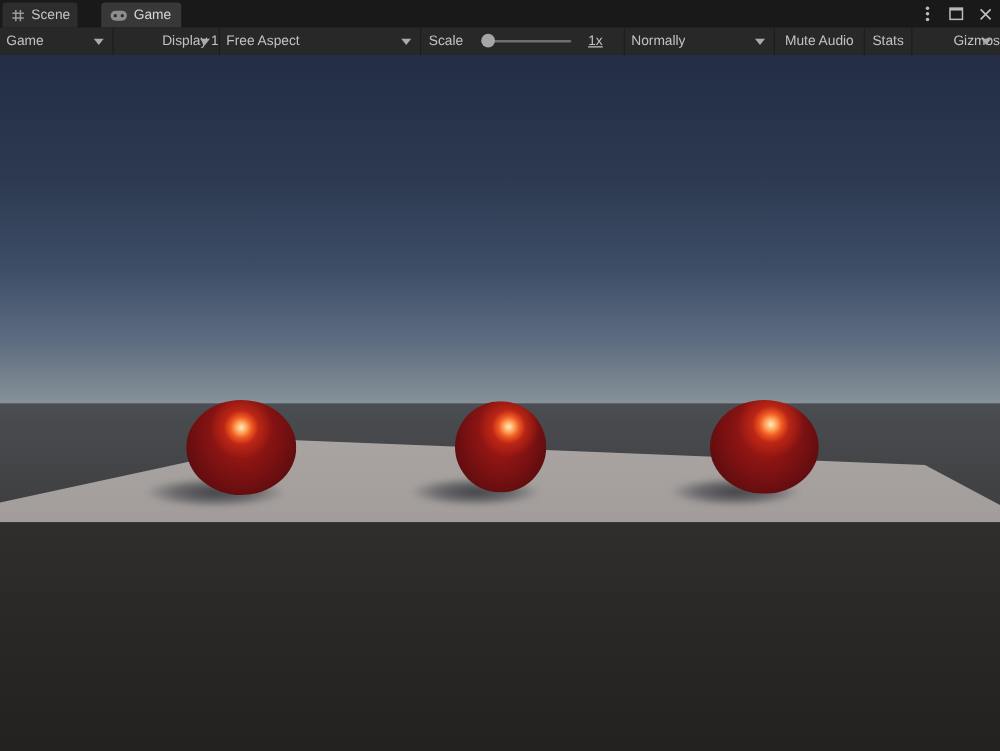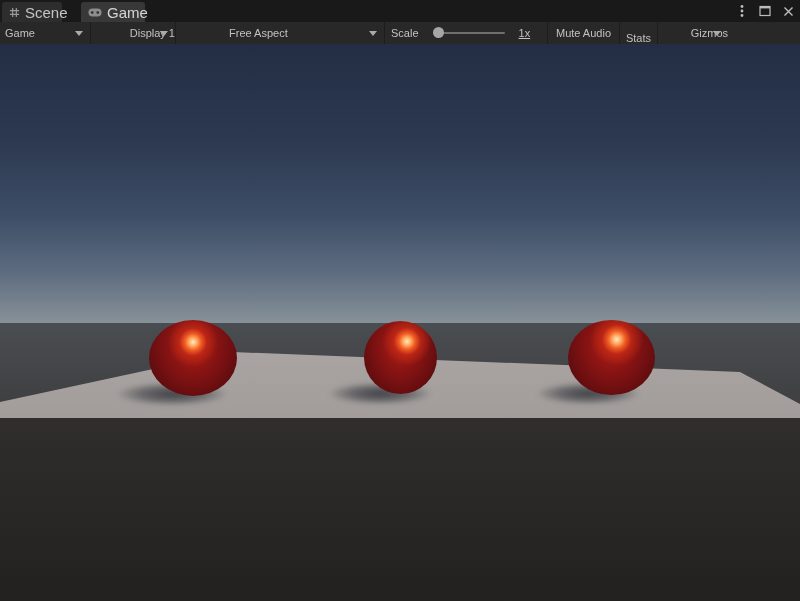--- a/index.html
+++ b/index.html
@@ -5,41 +5,41 @@
   html,body{margin:0;padding:0;background:#111;}
   *{box-sizing:border-box;}
   .window{
     position:relative;width:800px;height:601px;overflow:hidden;
     font-family:"Liberation Sans",sans-serif;background:#191919;
     -webkit-font-smoothing:antialiased;
   }
   
   .tabbar{position:absolute;left:0;top:0;width:800px;height:22px;background:#191919;}
   .tab{position:absolute;top:2px;height:20px;display:flex;align-items:center;gap:5px;
-       padding:0 7px;border-radius:3px 3px 0 0;font-size:15px;color:#c4c4c4;cursor:default;}
+       padding:0 7px;border-radius:3px 3px 0 0;font-size:11px;color:#c4c4c4;cursor:default;}
   .tab-scene{left:2px;width:60px;background:#2d2d2d;}
   .tab-game{left:81px;width:64px;background:#383838;color:#d6d6d6;}
   .tab .ticon{display:flex;align-items:center;}
   .win-controls{position:absolute;right:5px;top:0;height:22px;display:flex;align-items:center;gap:9px;}
   .win-btn{display:flex;align-items:center;justify-content:center;width:14px;height:16px;}
   
   .toolbar{position:absolute;left:0;top:22px;width:800px;height:22px;background:#282828;
            display:flex;align-items:stretch;font-size:11px;color:#c2c2c2;}
   .tb-item{position:relative;display:flex;align-items:center;border-right:1px solid #1d1d1d;height:22px;}
   .tb-item:last-child{border-right:none;}
   .tb-label{padding-left:5px;white-space:nowrap;overflow:hidden;}
   .dd-arrow{position:absolute;right:7px;top:9px;width:0;height:0;
             border-left:4px solid transparent;border-right:4px solid transparent;border-top:5px solid #ababab;}
   .w-game{width:91px;}
   .w-display{width:85px;justify-content:flex-end;}
-  .w-aspect{width:161px;margin-left:48px;}
+  .w-aspect{width:161px;}
   .w-scale{width:163px;}
   .w-playmode{width:120px;}
   .w-mute{width:72px;}
-  .w-stats{width:38px;align-items:flex-end;}
+  .w-stats{width:38px;}
   .w-gizmos{width:70px;justify-content:flex-end;}
   .btn{justify-content:center;}
   .btn .tb-label{padding:0;}
   .scale-group{gap:14px;padding-left:6px;}
   .slider{position:relative;width:72px;height:22px;}
   .slider-track{position:absolute;left:0;right:0;top:10px;height:2px;background:#6f6f6f;border-radius:1px;}
   .slider-knob{position:absolute;left:0;top:5px;width:11px;height:11px;border-radius:50%;background:#a6a6a6;}
   .scale-value{white-space:nowrap;text-decoration:underline;}
   
   .viewport{position:absolute;left:0;top:44px;width:800px;height:557px;overflow:hidden;background:#000;}
@@ -120,20 +120,24 @@
       <span class="dd-arrow"></span>
     </div>
     <div class="tb-item w-scale scale-group">
       <span>Scale</span>
       <span class="slider">
         <span class="slider-track"></span>
         <span class="slider-knob" style="left: 0px;"></span>
       </span>
       <span class="scale-value">1x</span>
     </div>
+    <div class="tb-item w-playmode">
+      <span class="tb-label">Normally</span>
+      <span class="dd-arrow"></span>
+    </div>
     <div class="tb-item w-mute btn">
       <span class="tb-label">Mute Audio</span>
     </div>
     <div class="tb-item w-stats btn">
       <span class="tb-label">Stats</span>
     </div>
     <div class="tb-item w-gizmos">
       <span class="tb-label">Gizmos</span>
       <span class="dd-arrow"></span>
     </div>

